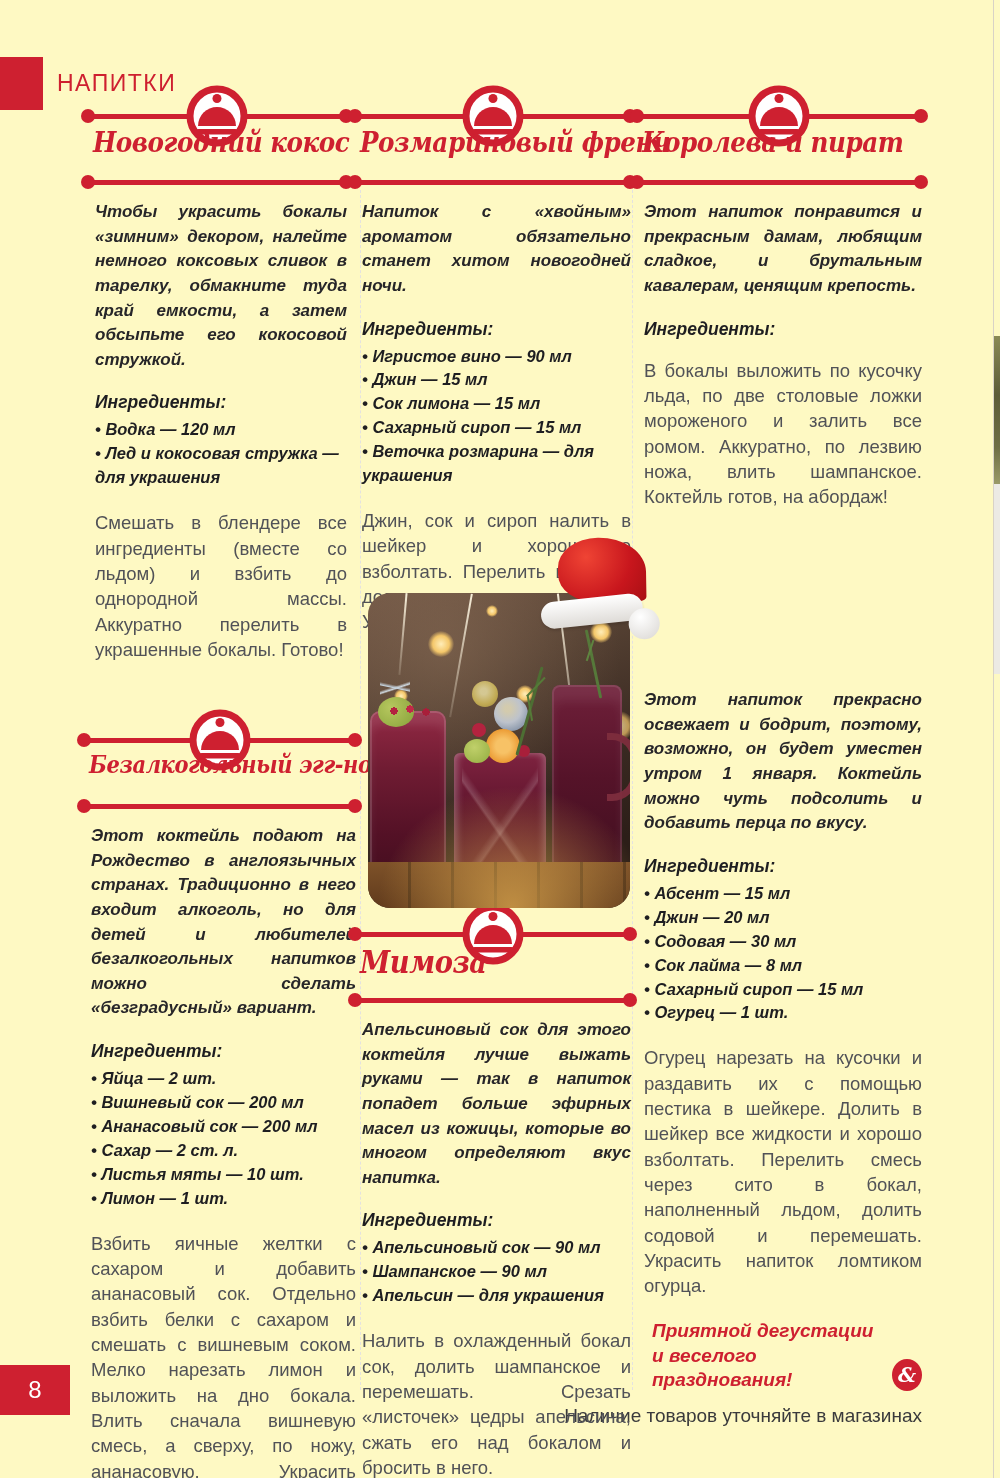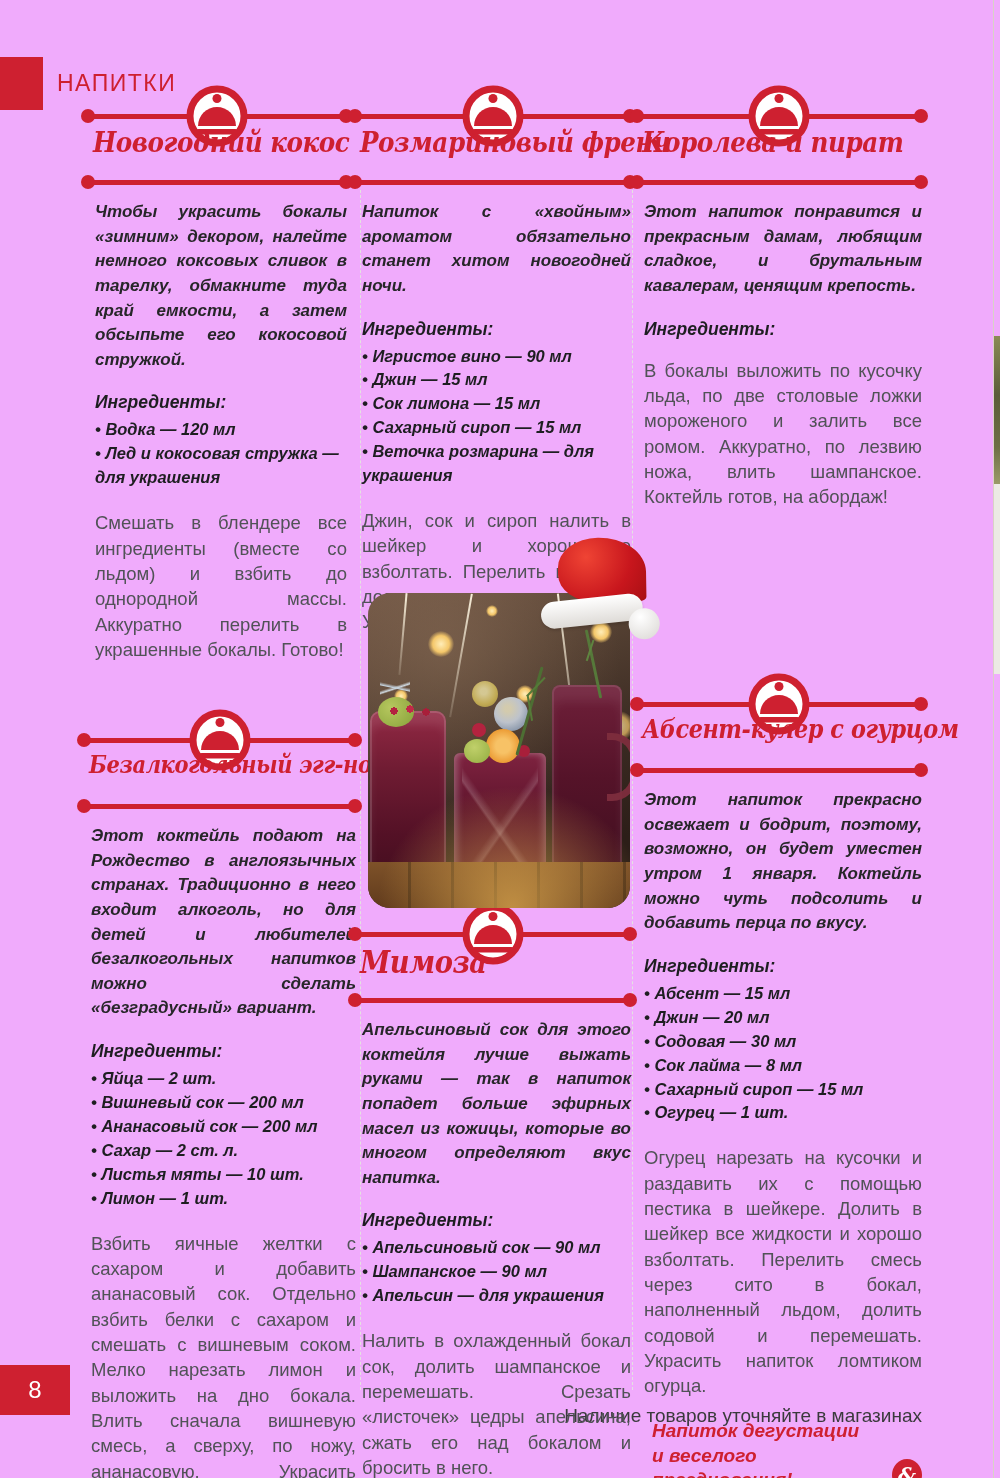--- a/index.html
+++ b/index.html
@@ -1,19 +1,19 @@
 <!DOCTYPE html>
 <html lang="ru"><head>
 <meta charset="utf-8">
 <style>
   :root{ --red:#ce2030; --ink:#272629; --gray:#515257; }
   *{margin:0;padding:0;box-sizing:border-box}
   html,body{background:#ffffff}
   body{font-family:"Liberation Sans",sans-serif;color:var(--ink)}
-  .page{position:relative;width:1000px;height:1478px;background:#f0abfc;overflow:hidden}
+  .page{position:relative;width:1000px;height:1478px;background:#fef9c3;overflow:hidden}
 
   
   .corner-square{position:absolute;left:0;top:57px;width:43px;height:53px;background:var(--red)}
   .section-label{position:absolute;left:57px;top:70px;font-size:23px;letter-spacing:1.5px;color:var(--red)}
 
   
   .sep{position:absolute;top:190px;height:1200px;width:0;border-left:1px dashed #e4e2e0;z-index:0}
   .sep.s1{left:360px}.sep.s2{left:632px}
   .edge-line{position:absolute;left:993px;top:0;bottom:0;width:1px;background:#d9d2c6}
   .edge-sliver{position:absolute;left:994px;top:336px;width:6px;height:148px;
@@ -255,48 +255,35 @@
       <ul class="ing-list">
         <li>Апельсиновый сок — 90 мл</li>
         <li>Шампанское — 90 мл</li>
         <li>Апельсин — для украшения</li>
       </ul>
       <p class="method">Налить в охлажденный бокал сок, долить шампанское и перемешать. Срезать «листочек» цедры апельсина, сжать его над бокалом и бросить в него.</p>
     </div>
   </section>
 
   <section class="recipe" style="left:634px;top:676px;width:290px">
-    <div class="rheader">
-      <div class="hline top"></div>
-      <div class="cloche">
-        <svg viewBox="0 0 64 64">
-            <circle cx="32" cy="32" r="27" fill="#fff" stroke="currentColor" stroke-width="7"></circle>
-            <circle cx="32" cy="14.5" r="4.5" fill="currentColor"></circle>
-            <path d="M13 42 A19 19 0 0 1 51 42 Z" fill="currentColor"></path>
-            <rect x="11" y="45" width="42" height="5.5" rx="2.75" fill="currentColor"></rect>
-          </svg>
-      </div>
-      <h2 class="rtitle" style="font-size:26px;transform:scaleX(.86)">Абсент-кулер с огурцом</h2>
-      <div class="hline bottom"></div>
-    </div>
     <div class="rcontent">
       <p class="intro">Этот напиток прекрасно освежает и бодрит, поэтому, возможно, он будет уместен утром 1 января. Коктейль можно чуть подсолить и добавить перца по вкусу.</p>
       <p class="ing-label">Ингредиенты:</p>
       <ul class="ing-list">
         <li>Абсент — 15 мл</li>
         <li>Джин — 20 мл</li>
         <li>Содовая — 30 мл</li>
         <li>Сок лайма — 8 мл</li>
         <li>Сахарный сироп — 15 мл</li>
         <li>Огурец — 1 шт.</li>
       </ul>
       <p class="method">Огурец нарезать на кусочки и раздавить их с помощью пестика в шейкере. Долить в шейкер все жидкости и хорошо взболтать. Перелить смесь через сито в бокал, наполненный льдом, долить содовой и перемешать. Украсить напиток ломтиком огурца.</p>
       <div class="closing">
         <div class="closing-text">
-          <div>Напиток дегустации</div>
+          <div>Приятной дегустации</div>
           <div>и веселого празднования!</div>
         </div>
         <div class="amp-badge">
           <span>&amp;</span>
         </div>
       </div>
     </div>
   </section>
 
   <div class="photo">

